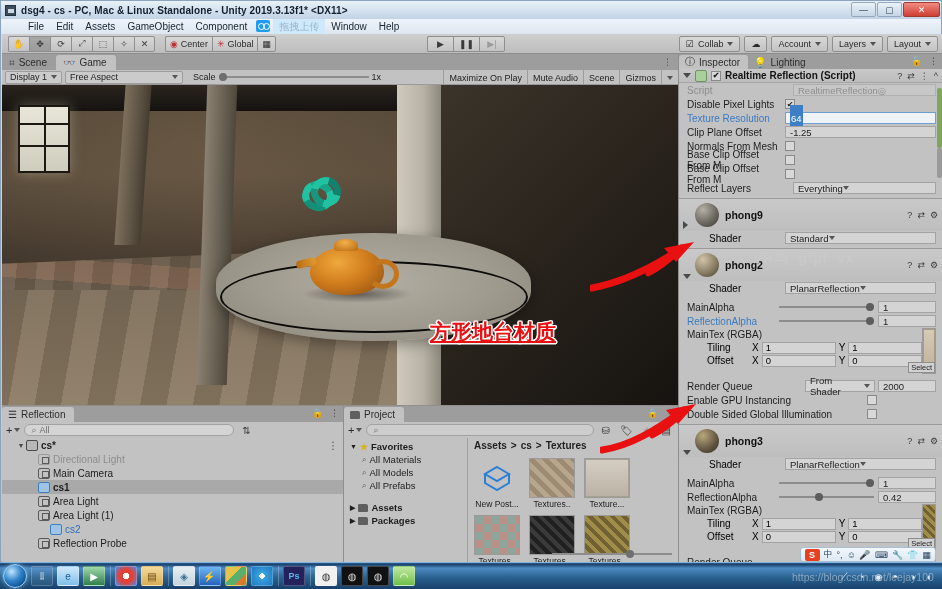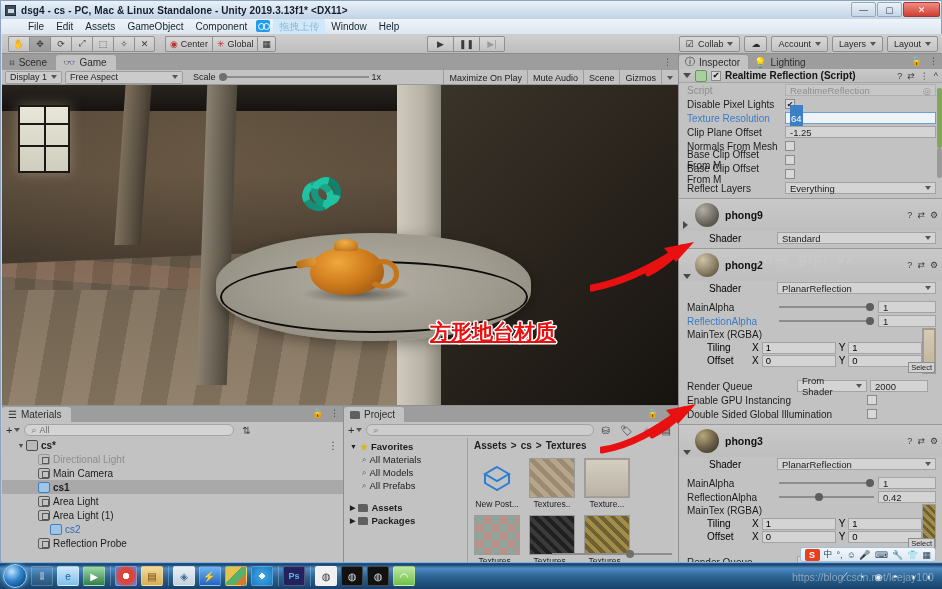--- a/index.html
+++ b/index.html
@@ -205,21 +205,21 @@
   .chk { width:10px;height:10px; background:#d8d8d8; border:1px solid #8a8a8a; display:inline-flex; align-items:center; justify-content:center; font-size:8px; color:#1d1d1d;}
   .hdricons { position:absolute; right:4px; display:flex; gap:5px; font-size:9px; color:#3c3c3c; font-weight:normal;}
 
   .prop { height:14px; display:flex; align-items:center; font-size:10px; color:#1d1d1d; padding-left:8px;}
   .plabel { width:98px; }
   .plabel.blue { color:#3a7cc4; }
   .plabel.dim { color:#8e8e8e;}
   .pfield { flex:1; height:12px; background:#d4d4d4; border:1px solid #a3a3a3; display:flex; align-items:center; padding:0 4px; margin-right:6px; font-size:9.5px; color:#1d1d1d;}
   .pfield.sel { background:#eef3f8; border-color:#6f9fd0;}
   .pfield.sel span { background:#3d7fc7; color:#fff; padding:8px 1px;}
-  .pfield.dropdown { justify-content:space-between;}
+  .pfield.dropdown { margin-left:8px;}
   .pfield.dim { background:#c7c7c7; color:#8e8e8e; border-color:#b0b0b0;}
   .slider { flex:1; display:flex; align-items:center; margin-right:4px;}
   .strack { flex:1; height:2px; background:#8d8d8d; position:relative;}
   .sknob { position:absolute; top:-3px; width:8px;height:8px;border-radius:50%;background:#5d5d5d;}
   .snum { width:58px; height:12px; background:#d4d4d4; border:1px solid #a3a3a3; font-size:9.5px; display:flex; align-items:center; padding:0 4px; margin-right:6px;}
 
   .matblock { border-top:1px solid #9a9a9a; background:#c2c2c2;}
   .mathdr { height:32px; display:flex; align-items:center; gap:6px; padding-left:16px; position:relative;
      background:linear-gradient(180deg,#c9c9c9,#bebebe); }
   .matsphere { width:24px;height:24px;border-radius:50%;}
@@ -398,21 +398,21 @@
         <div class="gv-knot">
             <i></i>
             <i></i>
           </div>
       </div>
 
       <div class="hier">
         <div class="panetabs">
           <div class="ptab">
             <span>☰</span>
-            <span>Materials</span>
+            <span>Reflection</span>
           </div>
           <div class="ptools">
             <span>🔒</span>
             <span>⋮</span>
           </div>
         </div>
         <div class="searchrow">
           <div class="plusbtn">
             <span>+</span>
             <span class="caret"></span>

